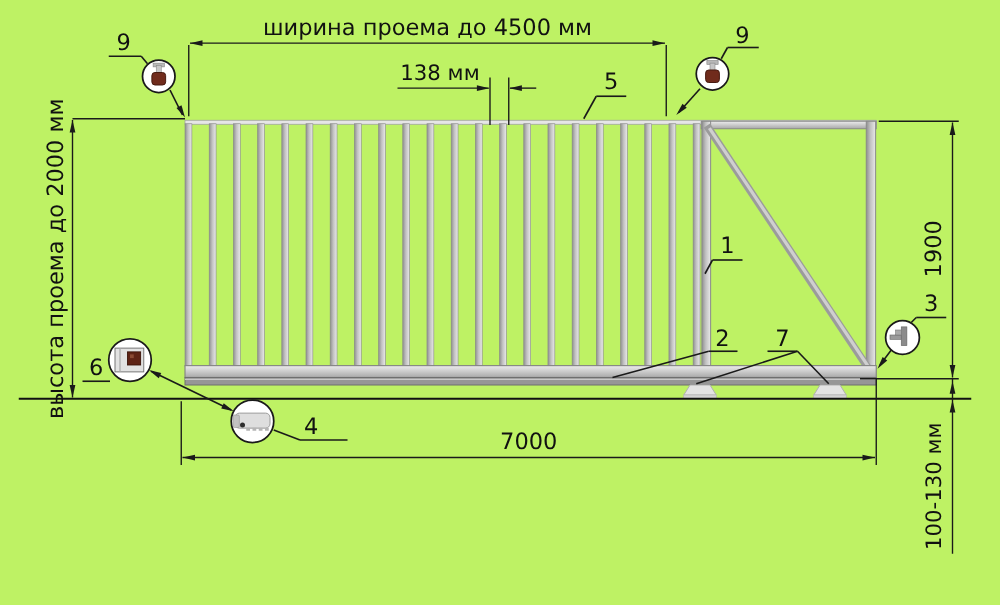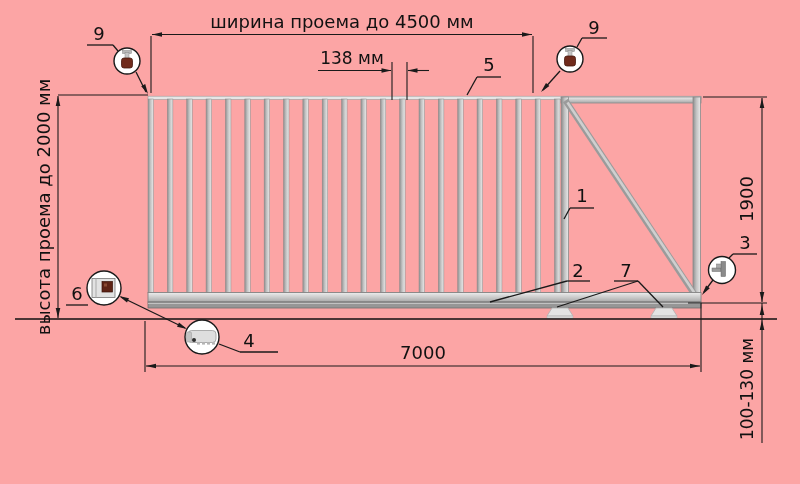--- a/index.html
+++ b/index.html
@@ -1,16 +1,16 @@
 <!DOCTYPE html>
 <html><head>
 <meta charset="utf-8">
 <style>
   html,body{margin:0;padding:0;background:#ffffff;}
-  .stage{position:relative;width:800px;height:484px;background:#fca5a5;overflow:hidden;}
+  .stage{position:relative;width:800px;height:484px;background:#bef264;overflow:hidden;}
   svg{display:block;}
   text{font-family:"DejaVu Sans","Liberation Sans",sans-serif;fill:#111111;}
   .dim-text{font-size:18px;}
   .small-dim-text{font-size:17px;}
   .callout-text{font-size:18px;}
   .thin{stroke:#1a1a1a;stroke-width:1.1;fill:none;}
   .lead{stroke:#1a1a1a;stroke-width:1.3;fill:none;}
   .arrow{fill:#1a1a1a;stroke:none;}
   .callout-circle{fill:#ffffff;stroke:#1a1a1a;stroke-width:1.4;}
 </style>

